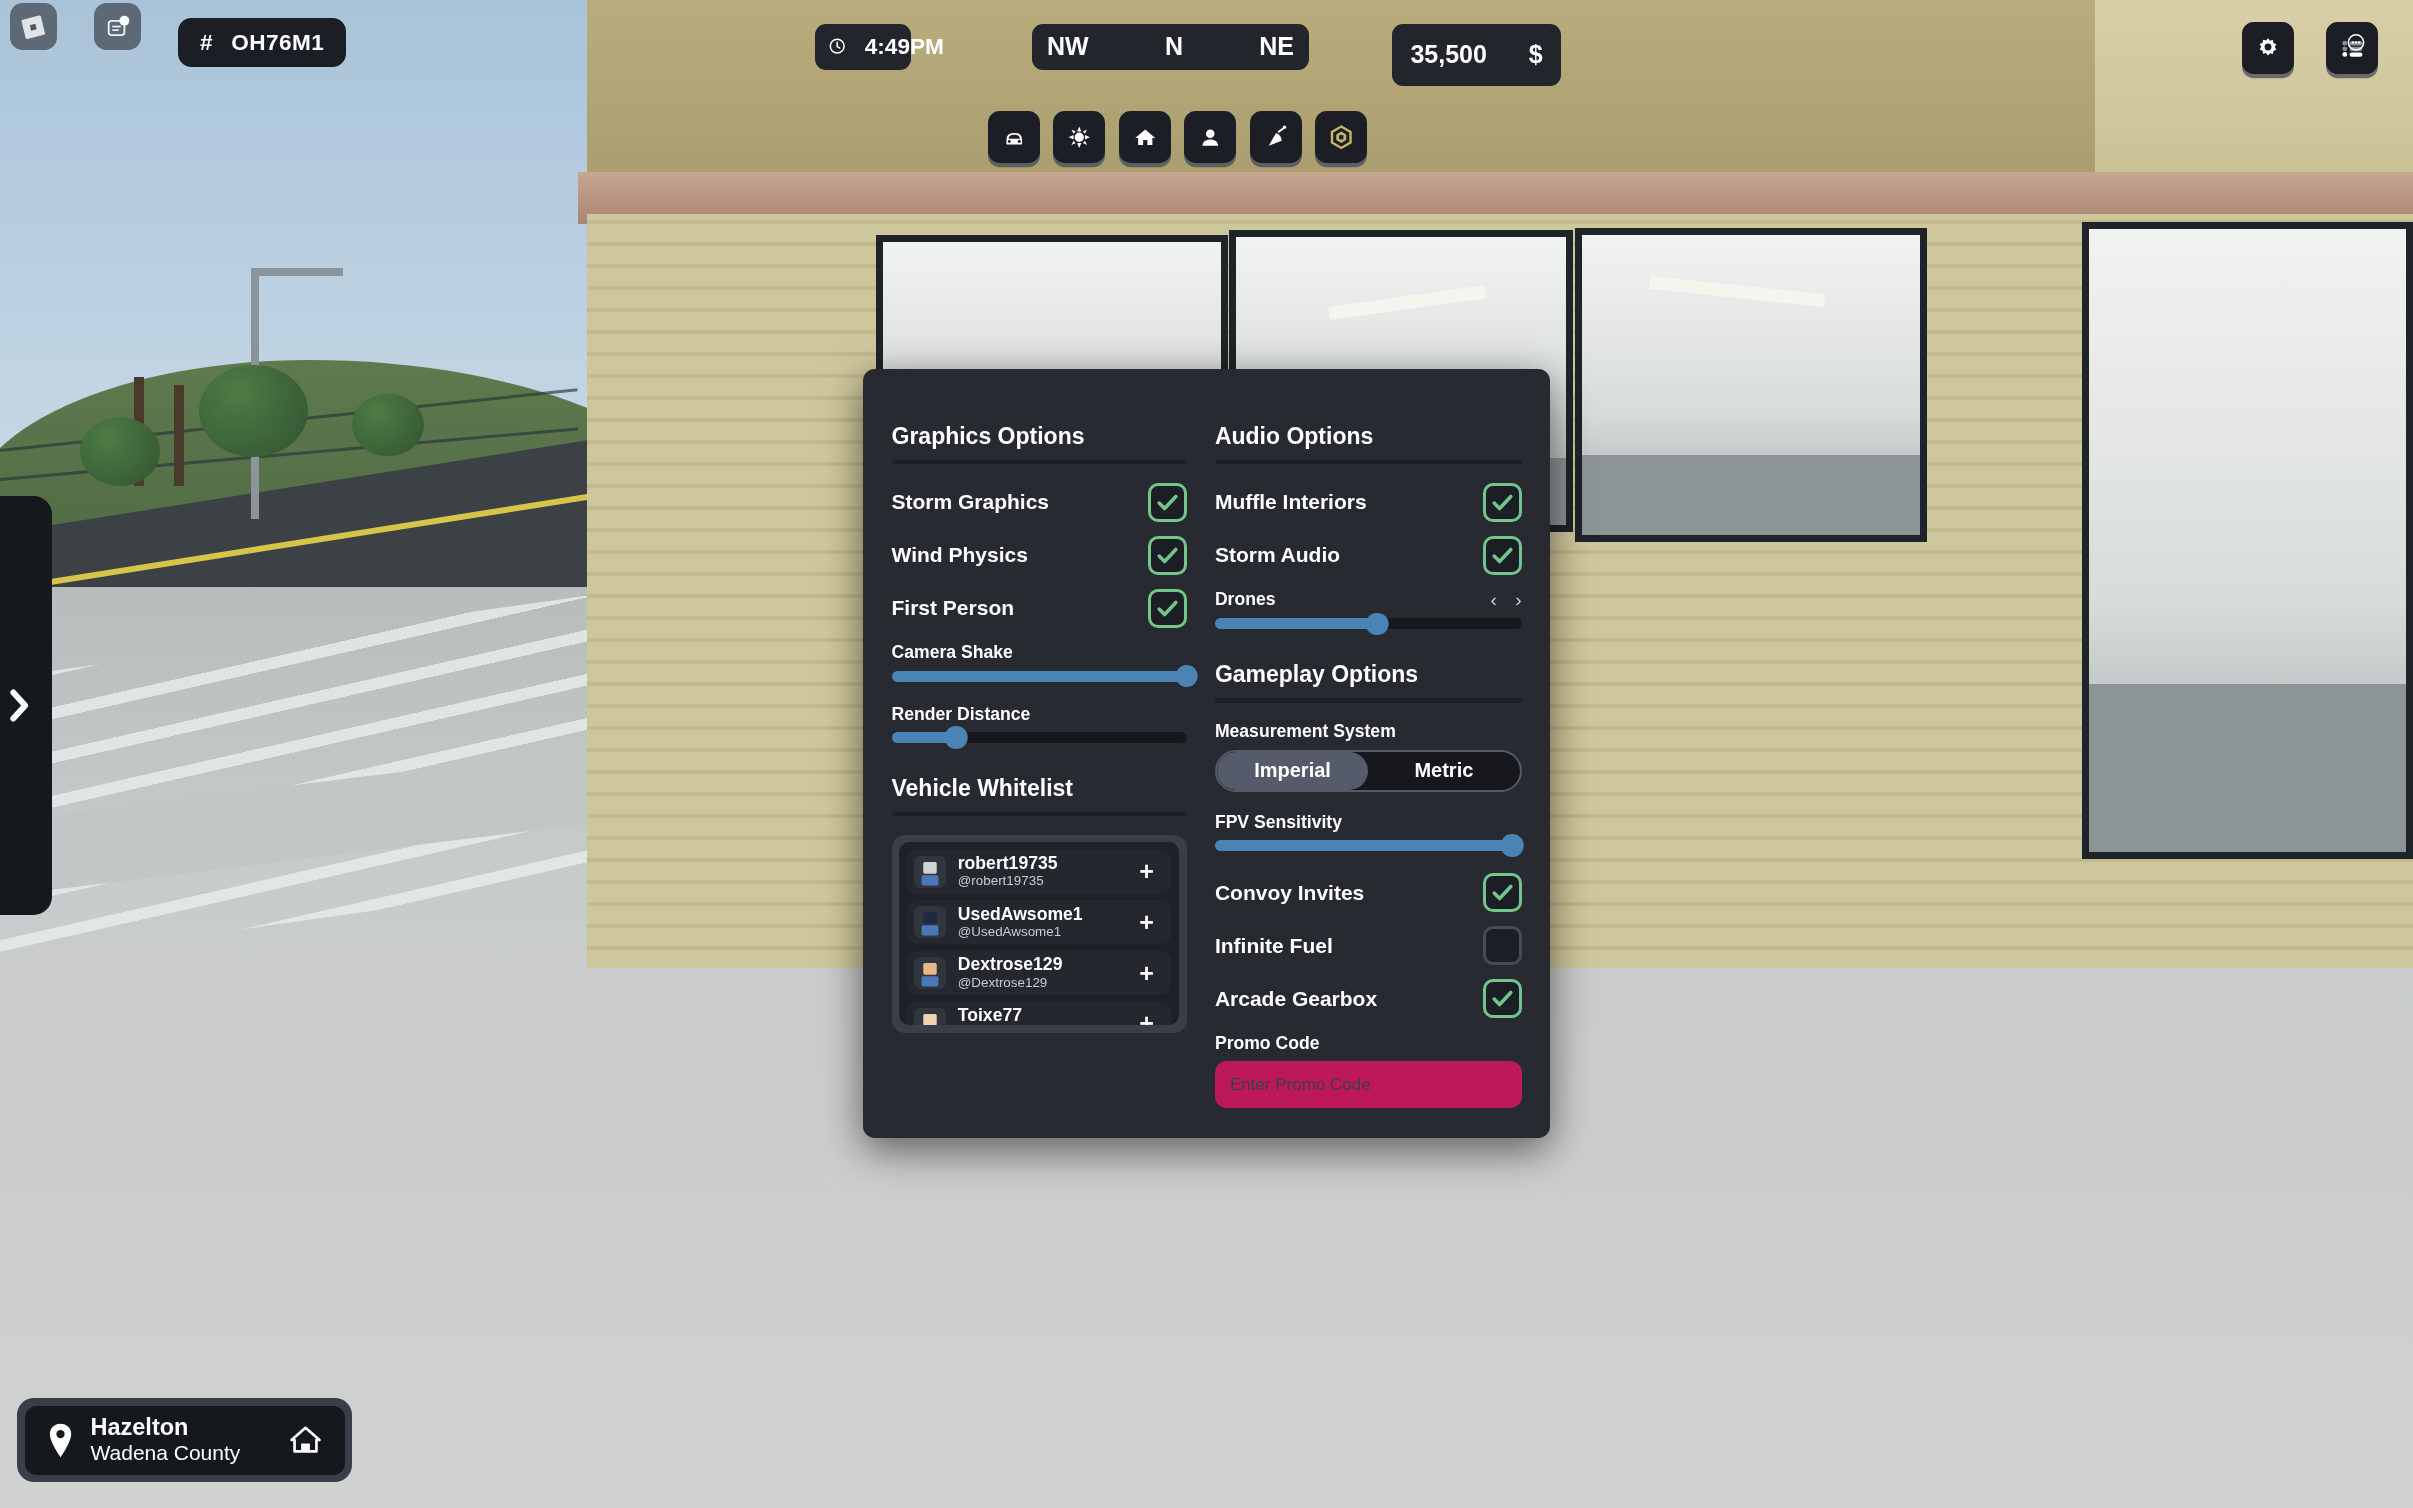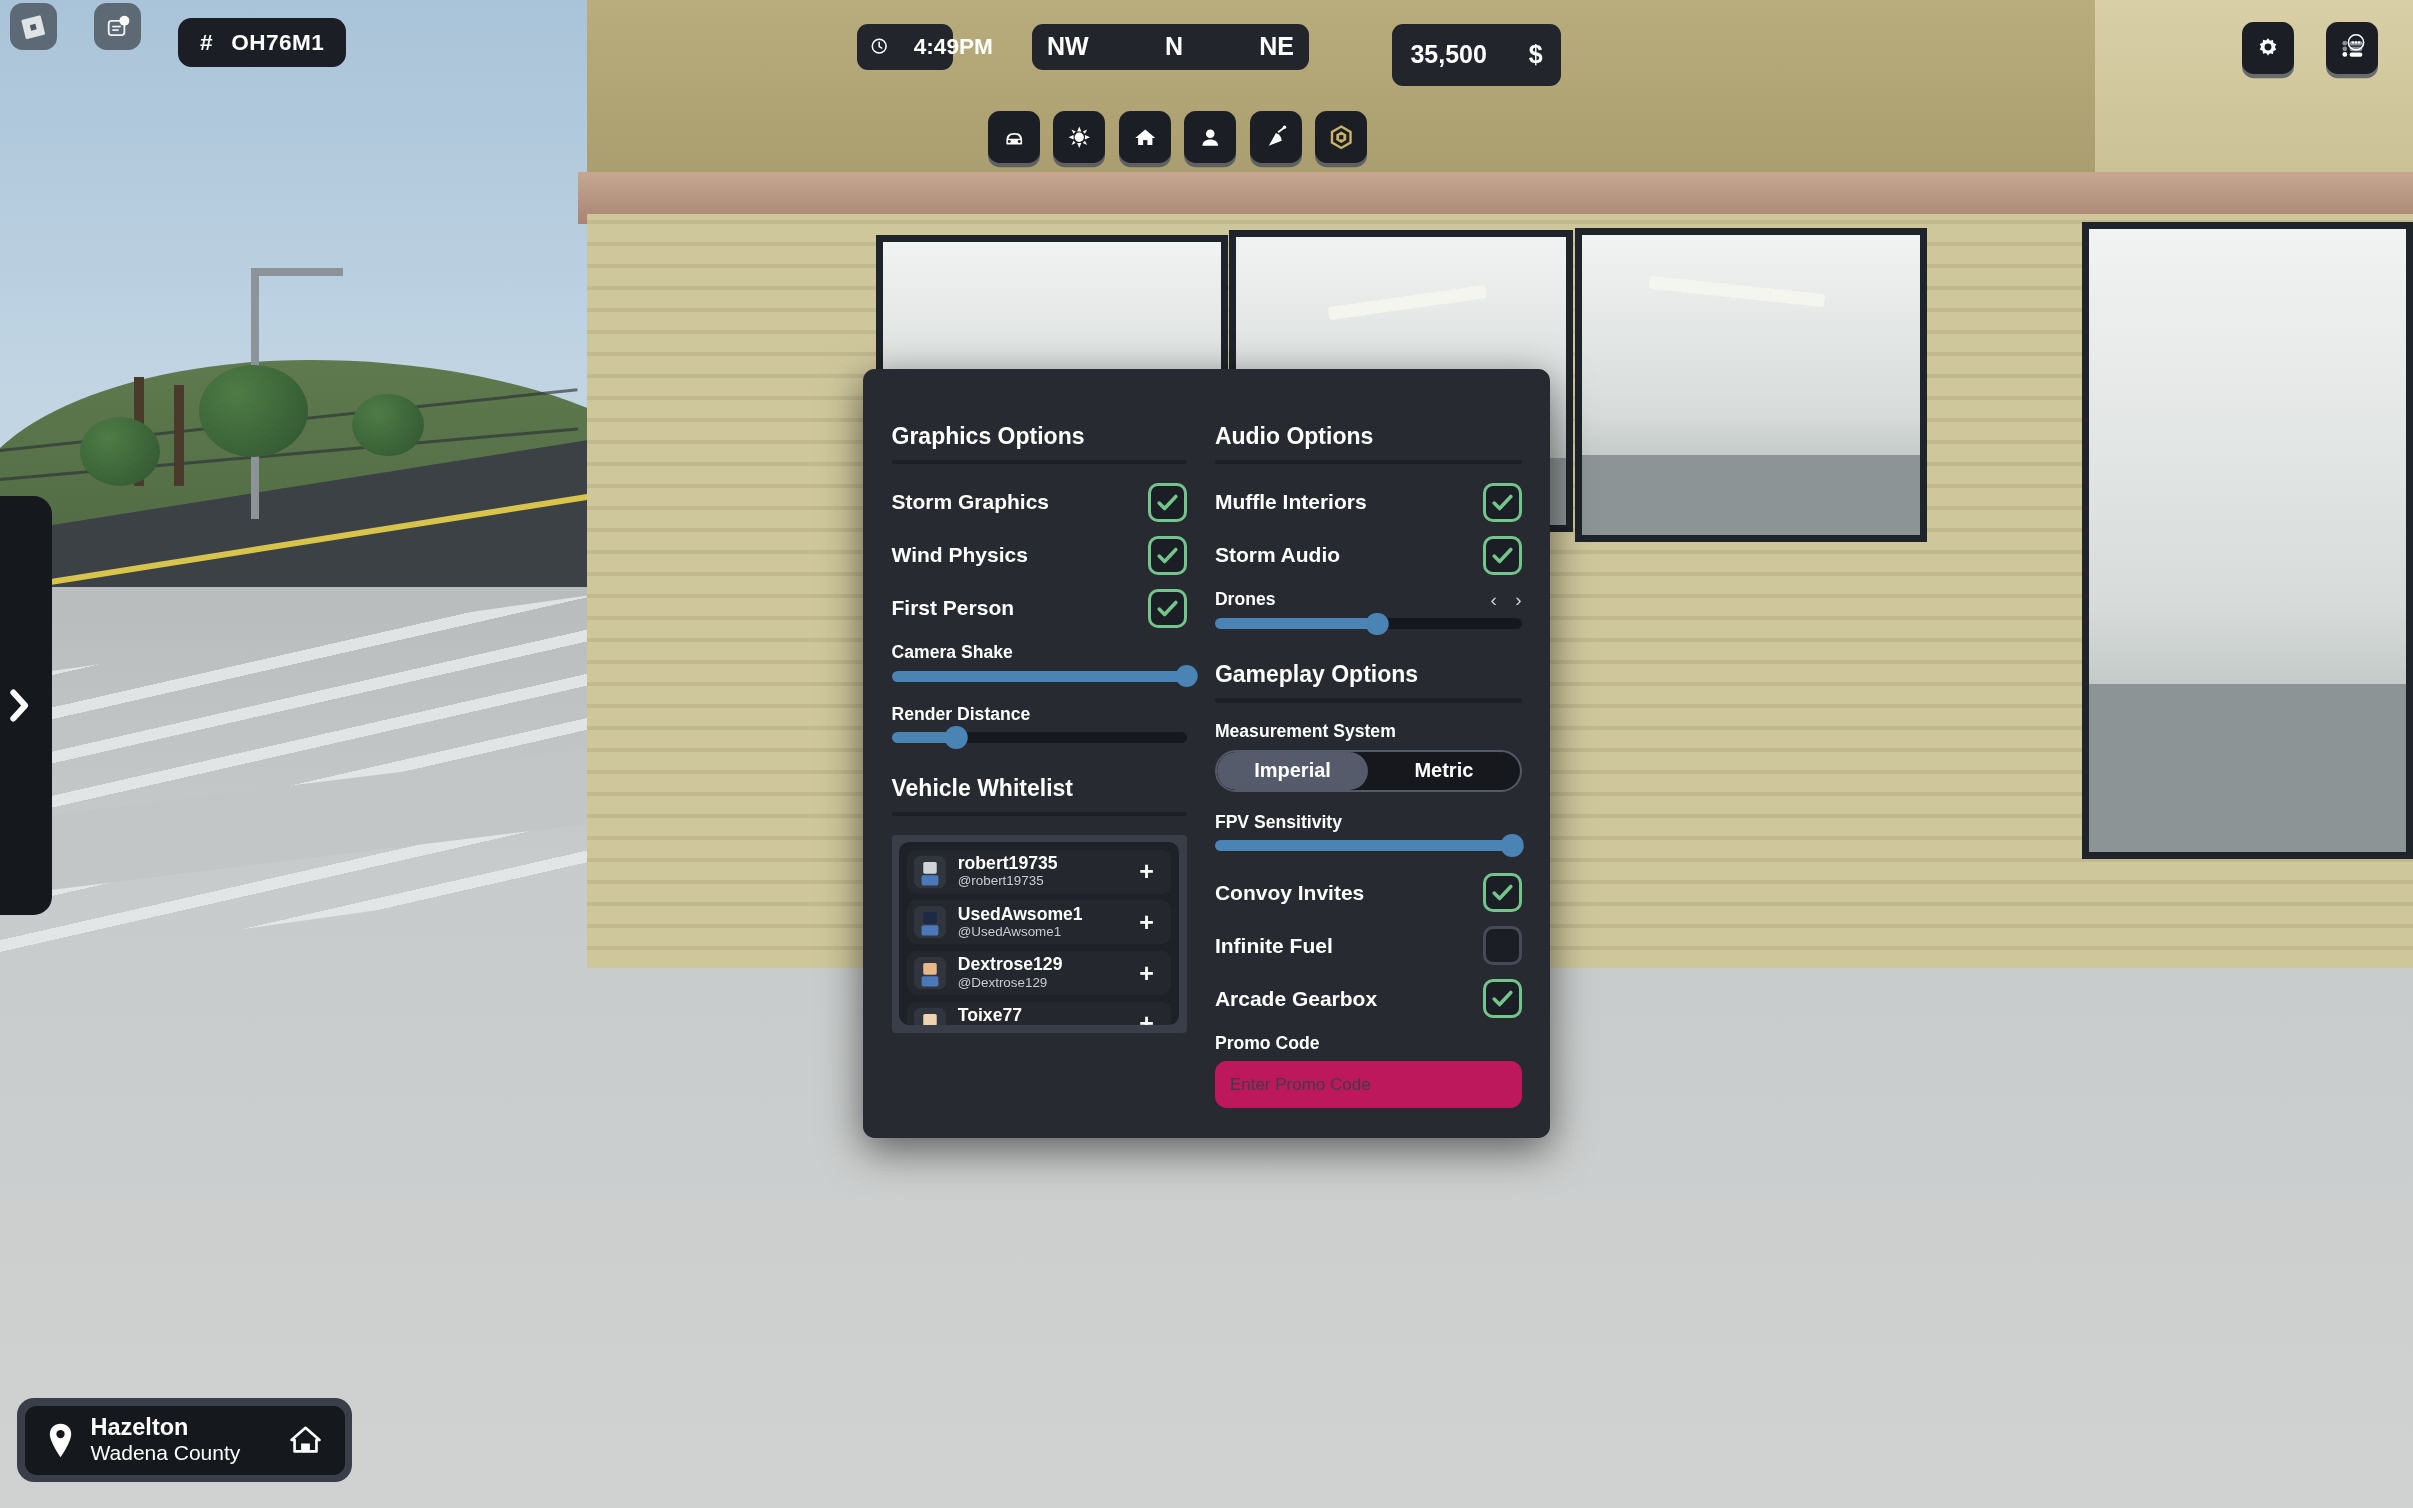--- a/index.html
+++ b/index.html
@@ -99,21 +99,21 @@
   #server-code {
     position:absolute; left:178px; top:18.4px; height:49px;
     padding:0 22px; border-radius:13.4px; background:#1b1e24;
     display:flex; align-items:center; gap:18.4px;
     color:#fff; font-size:22.6px; font-weight:bold; letter-spacing:0.4px;
   }
 
   #time-chip {
     position:absolute; left:815px; top:23.5px; width:96px; height:46px;
     border-radius:11px; background:#22252c;
-    display:flex; align-items:center; gap:15px;margin-left:42px;
+    display:flex; align-items:center; gap:8px;
   }
   #compass-chip {
     position:absolute; left:1032px; top:23.5px; width:277px; height:46px;
     border-radius:11px; background:#22252c;
     display:flex; align-items:center; justify-content:space-between;
     padding:0 15px; color:#fff; font-size:25px; font-weight:bold;
   }
   #money-chip {
     position:absolute; left:1392px; top:23.5px; width:169px; height:62px;
     border-radius:11px; background:#22252c;
@@ -195,21 +195,21 @@
     position:absolute; top:-5.9px; width:22.6px; height:22.6px; border-radius:50%;
     background:#4a84b4; transform:translateX(-50%);
   }
   .slider-head {
     display:flex; align-items:center; justify-content:space-between; margin-bottom:7.5px;
   }
   .arrows { display:flex; gap:18.4px; color:#cfd3da; font-size:19px; }
   .arrows span { cursor:pointer; }
 
   #whitelist-box {
-    background:#3a3e48; border-radius:4px; padding:7.5px;
+    background:#3a3e48; border-radius:13px; padding:7.5px;
     height:198px; overflow:hidden;
   }
   #whitelist-scroll {
     background:#1e2127; border-radius:10px; height:100%;
     padding:7.5px 8.4px; overflow:hidden;
   }
   .wl-row {
     display:flex; align-items:center; background:#24272e; border-radius:9.2px;
     padding:5.9px 11.7px 5.9px 6.7px; margin-bottom:6.7px; gap:11.7px; height:44px;
   }

